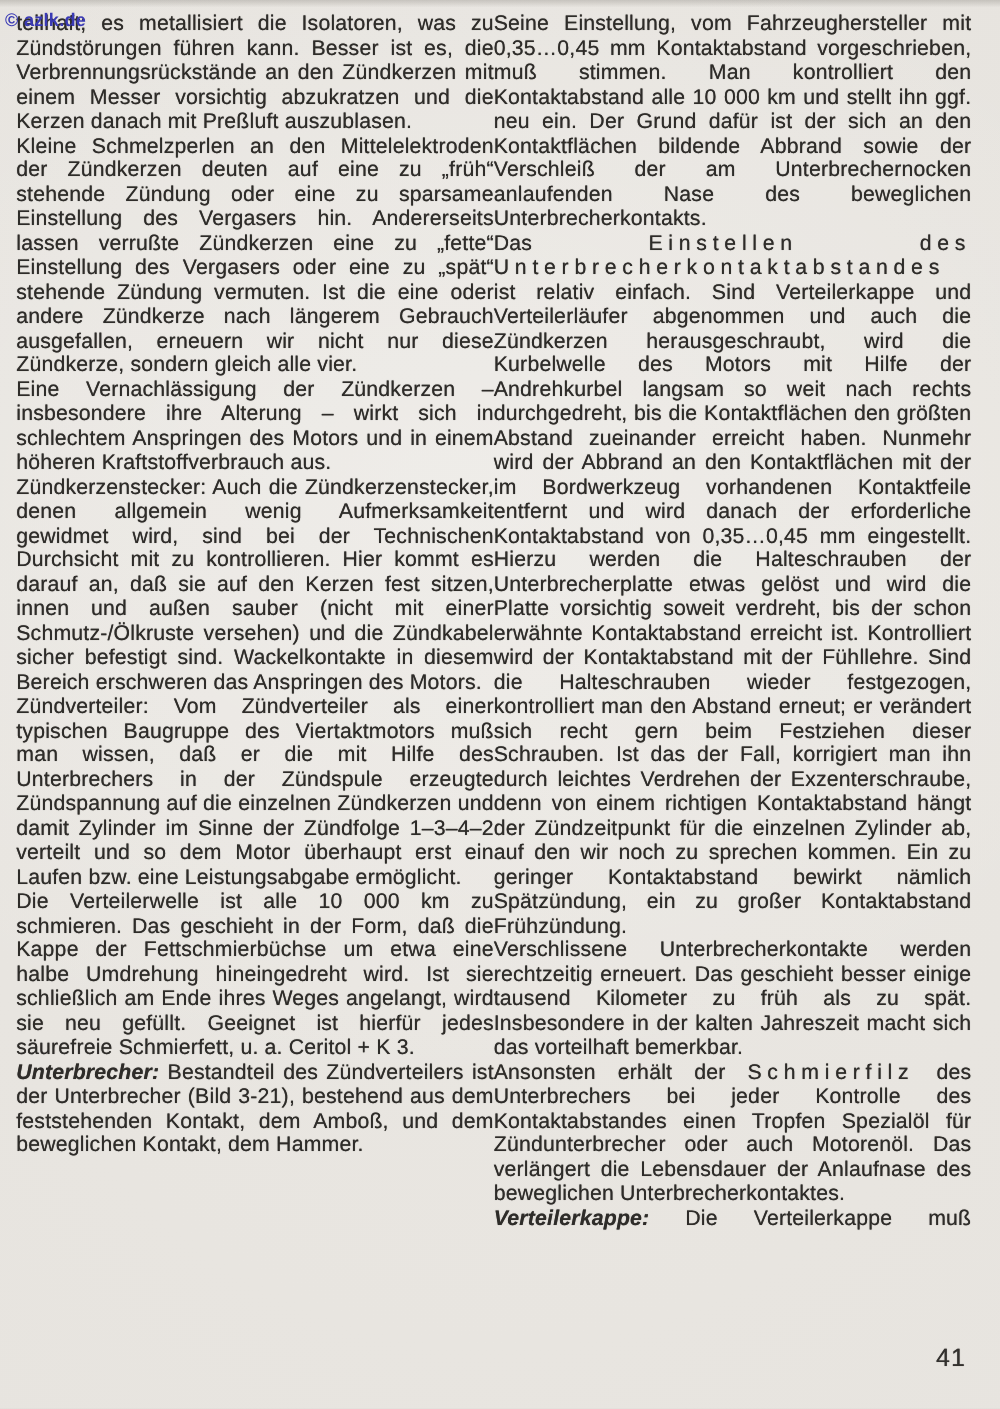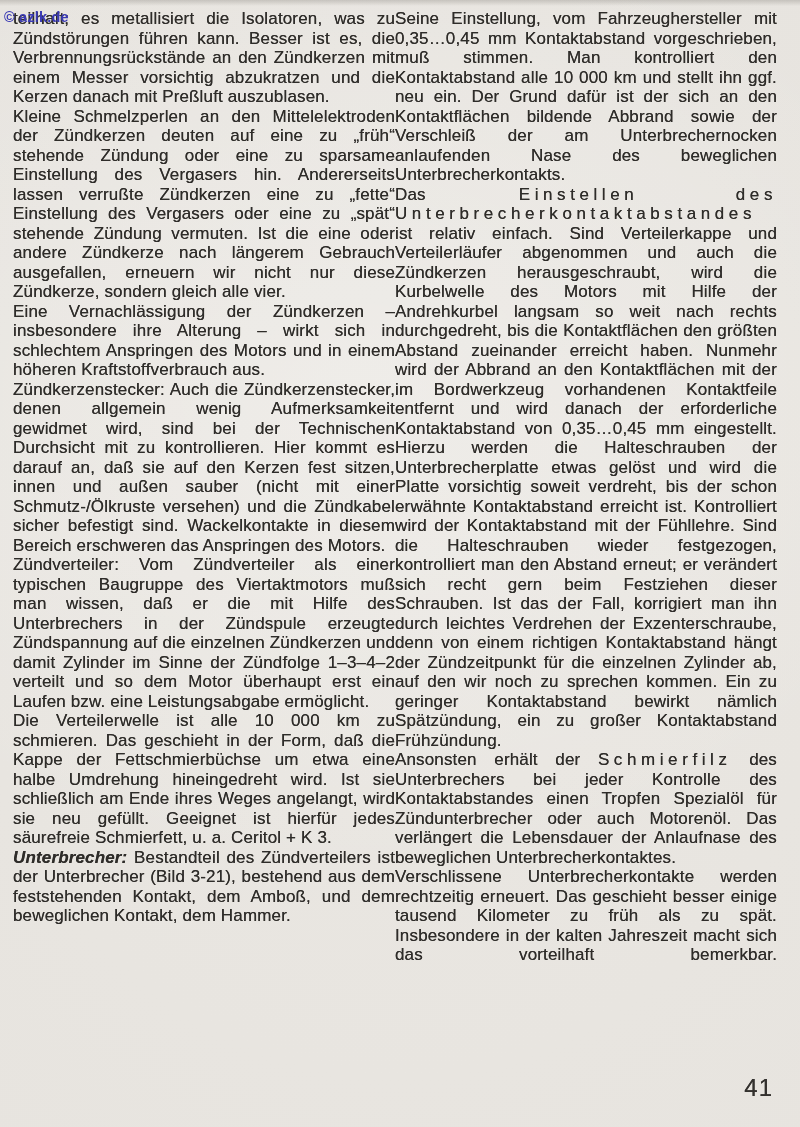--- a/index.html
+++ b/index.html
@@ -44,21 +44,21 @@
   .watermark {
     position: absolute; top: 8px; left: 4px; z-index: 2;
     color: #3a3ab4;
     font-size: 14.5px;
     font-weight: bold;
     letter-spacing: 0.2px;
     text-shadow: none;
   }
   .page-number {
     position: absolute; top: 1078px; right: 27px;
-    font-size: 24px;
+    font-size: 20px;
     letter-spacing: 1px;
     color: #33312e;
   }
 </style>
 </head>
 <body>
 
 <div class="page">
   <div class="watermark">© azlk.de</div>
   <div class="columns">
@@ -67,18 +67,19 @@
         <p><span>Kleine Schmelzperlen an den Mittelelektroden der Zündkerzen deuten auf eine zu „früh“ stehende Zündung oder eine zu sparsame Einstellung des Vergasers hin. Andererseits lassen verrußte Zündkerzen eine zu „fette“ Einstellung des Vergasers oder eine zu „spät“ stehende Zündung vermuten. Ist die eine oder andere Zündkerze nach längerem Gebrauch ausgefallen, erneuern wir nicht nur diese Zündkerze, sondern gleich alle vier.</span></p>
         <p><span>Eine Vernachlässigung der Zündkerzen – insbesondere ihre Alterung – wirkt sich in schlechtem Anspringen des Motors und in einem höheren Kraftstoffverbrauch aus.</span></p>
         <p class="gap"><span class="b">Zündkerzenstecker:</span><span> Auch die Zündkerzenstecker, denen allgemein wenig Aufmerksamkeit gewidmet wird, sind bei der Technischen Durchsicht mit zu kontrollieren. Hier kommt es darauf an, daß sie auf den Kerzen fest sitzen, innen und außen sauber (nicht mit einer Schmutz-/Ölkruste versehen) und die Zündkabel sicher befestigt sind. Wackelkontakte in diesem Bereich erschweren das Anspringen des Motors.</span></p>
         <p class="gap"><span class="b">Zündverteiler:</span><span> Vom Zündverteiler als einer typischen Baugruppe des Viertaktmotors muß man wissen, daß er die mit Hilfe des Unterbrechers in der Zündspule erzeugte Zündspannung auf die einzelnen Zündkerzen und damit Zylinder im Sinne der Zündfolge 1–3–4–2 verteilt und so dem Motor überhaupt erst ein Laufen bzw. eine Leistungsabgabe ermöglicht.</span></p>
         <p><span>Die Verteilerwelle ist alle 10 000 km zu schmieren. Das geschieht in der Form, daß die Kappe der Fettschmierbüchse um etwa eine halbe Umdrehung hineingedreht wird. Ist sie schließlich am Ende ihres Weges angelangt, wird sie neu gefüllt. Geeignet ist hierfür jedes säurefreie Schmierfett, u. a. Ceritol + K 3.</span></p>
         <p class="gap"><span class="bi">Unterbrecher:</span><span> Bestandteil des Zündverteilers ist der Unterbrecher (Bild 3-21), bestehend aus dem feststehenden Kontakt, dem Amboß, und dem beweglichen Kontakt, dem Hammer.</span></p>
       </div>
     <div class="col" id="col-right">
         <p><span>Seine Einstellung, vom Fahrzeughersteller mit 0,35…0,45 mm Kontaktabstand vorgeschrieben, muß stimmen. Man kontrolliert den Kontaktabstand alle 10 000 km und stellt ihn ggf. neu ein. Der Grund dafür ist der sich an den Kontaktflächen bildende Abbrand sowie der Verschleiß der am Unterbrechernocken anlaufenden Nase des beweglichen Unterbrecherkontakts.</span></p>
         <p class="gap"><span>Das </span><span class="sp">Einstellen des Unterbrecherkontaktabstandes</span><span> ist relativ einfach. Sind Verteilerkappe und Verteilerläufer abgenommen und auch die Zündkerzen herausgeschraubt, wird die Kurbelwelle des Motors mit Hilfe der Andrehkurbel langsam so weit nach rechts durchgedreht, bis die Kontaktflächen den größten Abstand zueinander erreicht haben. Nunmehr wird der Abbrand an den Kontaktflächen mit der im Bordwerkzeug vorhandenen Kontaktfeile entfernt und wird danach der erforderliche Kontaktabstand von 0,35…0,45 mm eingestellt. Hierzu werden die Halteschrauben der Unterbrecherplatte etwas gelöst und wird die Platte vorsichtig soweit verdreht, bis der schon erwähnte Kontaktabstand erreicht ist. Kontrolliert wird der Kontaktabstand mit der Fühllehre. Sind die Halteschrauben wieder festgezogen, kontrolliert man den Abstand erneut; er verändert sich recht gern beim Festziehen dieser Schrauben. Ist das der Fall, korrigiert man ihn durch leichtes Verdrehen der Exzenterschraube, denn von einem richtigen Kontaktabstand hängt der Zündzeitpunkt für die einzelnen Zylinder ab, auf den wir noch zu sprechen kommen. Ein zu geringer Kontaktabstand bewirkt nämlich Spätzündung, ein zu großer Kontaktabstand Frühzündung.</span></p>
+        <p><span>Verschlissene Unterbrecherkontakte werden rechtzeitig erneuert. Das geschieht besser einige tausend Kilometer zu früh als zu spät. Insbesondere in der kalten Jahreszeit macht sich das vorteilhaft bemerkbar.</span></p>
         <p><span>Ansonsten erhält der </span><span class="sp">Schmierfilz</span><span> des Unterbrechers bei jeder Kontrolle des Kontaktabstandes einen Tropfen Spezialöl für Zündunterbrecher oder auch Motorenöl. Das verlängert die Lebensdauer der Anlaufnase des beweglichen Unterbrecherkontaktes.</span></p>
-        <p><span>Verschlissene Unterbrecherkontakte werden rechtzeitig erneuert. Das geschieht besser einige tausend Kilometer zu früh als zu spät. Insbesondere in der kalten Jahreszeit macht sich das vorteilhaft bemerkbar.</span></p>
+        <p class="gap"><span class="bi">Verteilerkappe:</span><span> Die Verteilerkappe muß</span></p>
       </div>
   </div>
   <div class="page-number">41</div>
 </div>
 
 </body></html>

